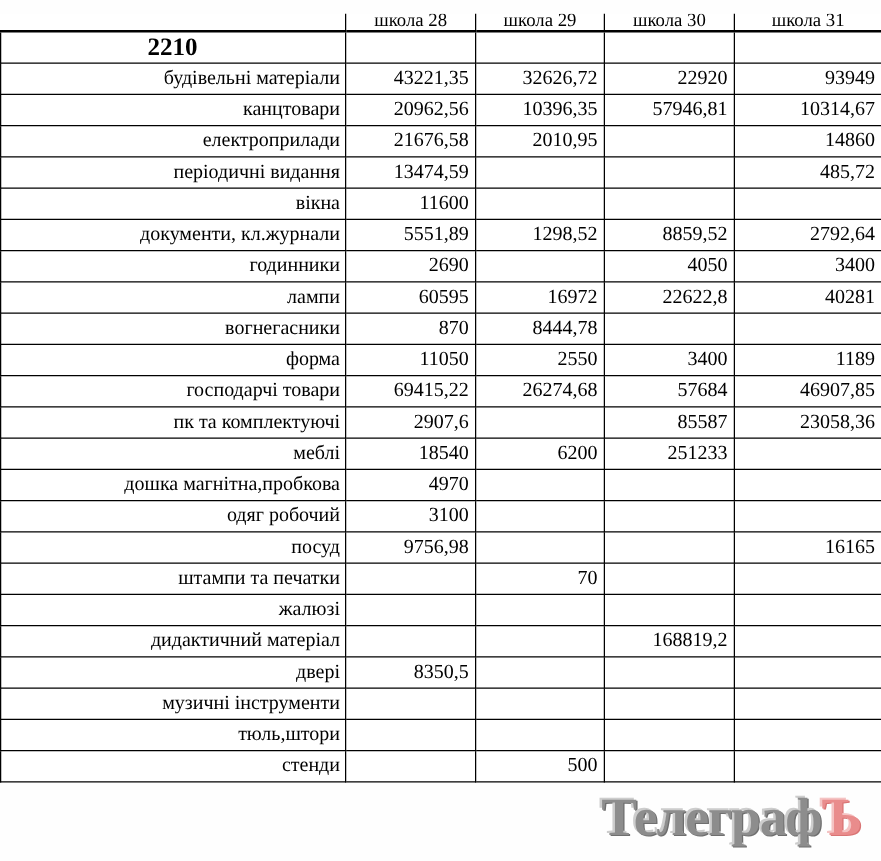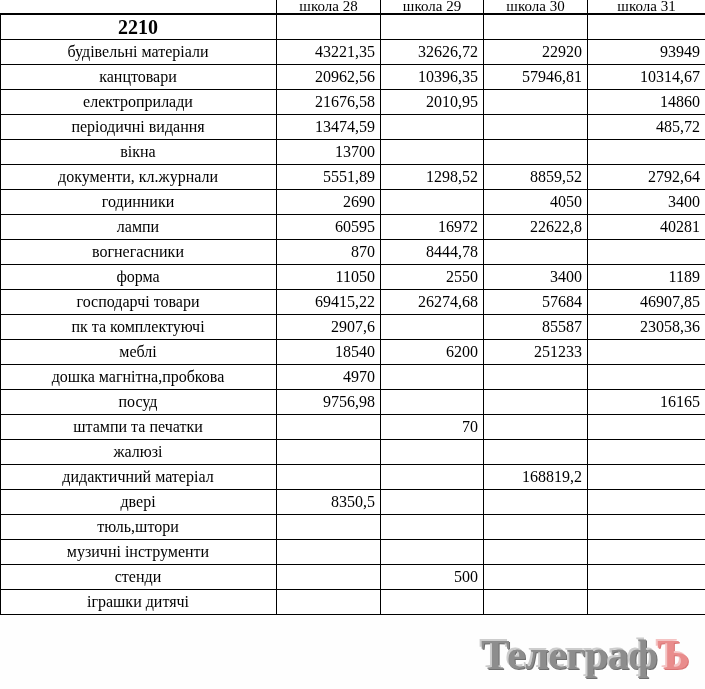--- a/index.html
+++ b/index.html
@@ -11,20 +11,21 @@
     overflow: hidden;
     position: relative;
     font-family: "Liberation Serif", "DejaVu Serif", serif;
   }
   table.expenses {
     border-collapse: collapse;
     table-layout: fixed;
     width: 705px;
     background: #fff;
     color: #000;
+    margin-top: 11px;
   }
   col.c-label  { width: 276px; }
   col.c-s28    { width: 104px; }
   col.c-s29    { width: 103px; }
   col.c-s30    { width: 104px; }
   col.c-s31    { width: 118px; }
 
   td, th {
     border: 1px solid #000;
     font-size: 16px;
@@ -48,21 +49,21 @@
   }
   thead th.corner {
     border-left: none;
   }
   td.code-cell {
     font-weight: bold;
     text-align: center;
     font-size: 20px;
   }
   td.label {
-    text-align: center;
+    text-align: right;
   }
   td.val {
     text-align: right;
     padding-right: 5px;
   }
   .watermark {
     position: absolute;
     left: 481px;
     top: 633px;
     font-family: "Liberation Serif", "DejaVu Serif", serif;
@@ -131,21 +132,21 @@
   </tr>
       <tr>
     <td class="label">періодичні видання</td>
     <td class="val">13474,59</td>
     <td class="val"></td>
     <td class="val"></td>
     <td class="val">485,72</td>
   </tr>
       <tr>
     <td class="label">вікна</td>
-    <td class="val">13700</td>
+    <td class="val">11600</td>
     <td class="val"></td>
     <td class="val"></td>
     <td class="val"></td>
   </tr>
       <tr>
     <td class="label">документи, кл.журнали</td>
     <td class="val">5551,89</td>
     <td class="val">1298,52</td>
     <td class="val">8859,52</td>
     <td class="val">2792,64</td>
@@ -200,20 +201,27 @@
     <td class="val"></td>
   </tr>
       <tr>
     <td class="label">дошка магнітна,пробкова</td>
     <td class="val">4970</td>
     <td class="val"></td>
     <td class="val"></td>
     <td class="val"></td>
   </tr>
       <tr>
+    <td class="label">одяг робочий</td>
+    <td class="val">3100</td>
+    <td class="val"></td>
+    <td class="val"></td>
+    <td class="val"></td>
+  </tr>
+      <tr>
     <td class="label">посуд</td>
     <td class="val">9756,98</td>
     <td class="val"></td>
     <td class="val"></td>
     <td class="val">16165</td>
   </tr>
       <tr>
     <td class="label">штампи та печатки</td>
     <td class="val"></td>
     <td class="val">70</td>
@@ -235,43 +243,36 @@
     <td class="val"></td>
   </tr>
       <tr>
     <td class="label">двері</td>
     <td class="val">8350,5</td>
     <td class="val"></td>
     <td class="val"></td>
     <td class="val"></td>
   </tr>
       <tr>
+    <td class="label">музичні інструменти</td>
+    <td class="val"></td>
+    <td class="val"></td>
+    <td class="val"></td>
+    <td class="val"></td>
+  </tr>
+      <tr>
     <td class="label">тюль,штори</td>
     <td class="val"></td>
     <td class="val"></td>
     <td class="val"></td>
     <td class="val"></td>
   </tr>
       <tr>
-    <td class="label">музичні інструменти</td>
-    <td class="val"></td>
-    <td class="val"></td>
-    <td class="val"></td>
-    <td class="val"></td>
-  </tr>
-      <tr>
     <td class="label">стенди</td>
     <td class="val"></td>
     <td class="val">500</td>
-    <td class="val"></td>
-    <td class="val"></td>
-  </tr>
-      <tr>
-    <td class="label">іграшки дитячі</td>
-    <td class="val"></td>
-    <td class="val"></td>
     <td class="val"></td>
     <td class="val"></td>
   </tr>
     </tbody>
 </table>
 
 <div class="watermark"><span class="wm-gray" style="color: rgb(141, 141, 141);">Телеграф</span><span class="wm-red" style="color: rgb(233, 140, 140);">Ъ</span></div>
 
 </body></html>

